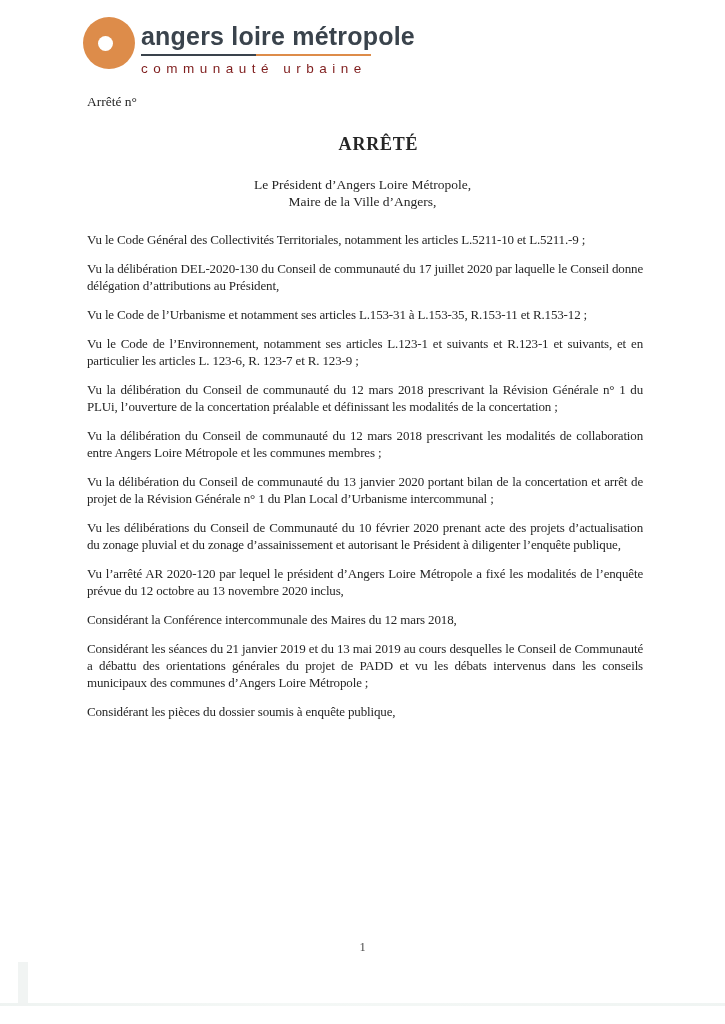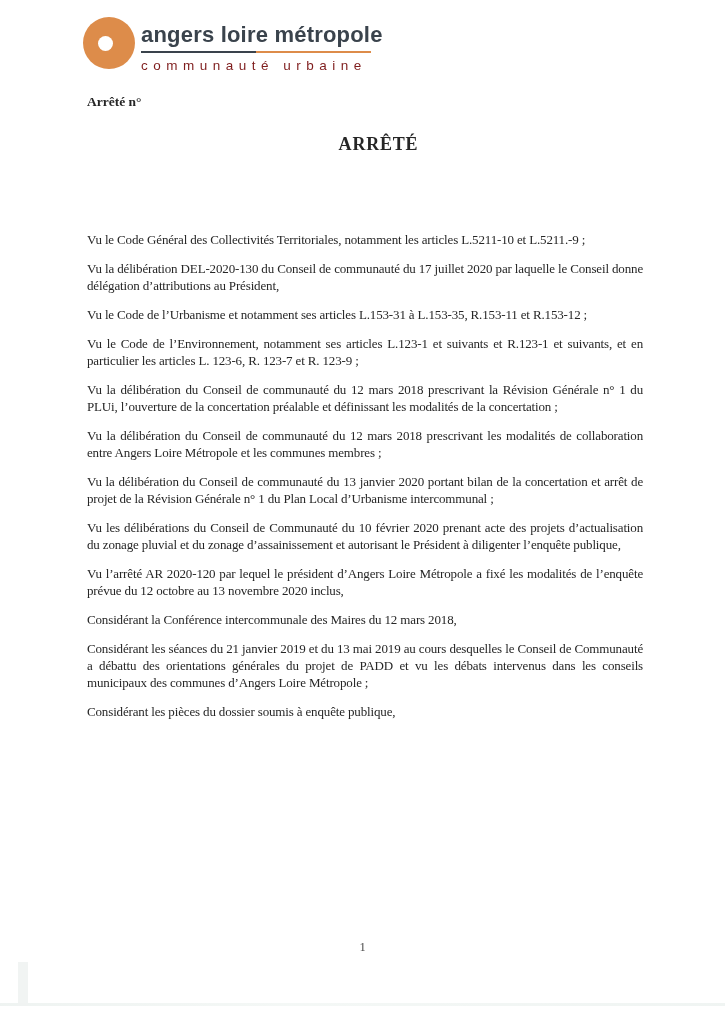--- a/index.html
+++ b/index.html
@@ -44,21 +44,21 @@
     height: 15px;
     border-radius: 50%;
     background: #ffffff;
   }
   .logo-text {
     margin-left: 6px;
     width: 232px;
   }
   .logo-name {
     font-family: "Liberation Sans", sans-serif;
-    font-size: 22px;
+    font-size: 25px;
     font-weight: 600;
     letter-spacing: 0.2px;
     color: #3A434C;
     line-height: 1;
     padding-top: 7px;
     white-space: nowrap;
   }
   .logo-divider {
     margin-top: 5px;
     height: 2px;
@@ -74,21 +74,21 @@
     color: #7f1d1d;
     white-space: nowrap;
   }
 
   
   .arrete-no {
     position: absolute;
     left: 87px;
     top: 94px;
     font-size: 13.5px;
-    font-weight: bold;
+    font-weight: normal;
   }
   .doc-title {
     position: absolute;
     left: 0;
     top: 134px;
     width: 100%;
     margin: 0;
     text-align: center;
     font-size: 18px;
     font-weight: bold;
@@ -163,20 +163,22 @@
       <div class="logo-divider"></div>
       <div class="logo-sub">communauté urbaine</div>
     </div>
   </header>
 
   <div class="arrete-no">Arrêté n°</div>
 
   <h1 class="doc-title">ARRÊTÉ</h1>
 
   <div class="issuer">
+    <div>Le Président d’Angers Loire Métropole,</div>
+    <div>Maire de la Ville d’Angers,</div>
   </div>
 
   <main class="content">
     <p>Vu le Code Général des Collectivités Territoriales, notamment les articles L.5211-10 et L.5211.-9 ;</p>
     <p>Vu la délibération DEL-2020-130 du Conseil de communauté du 17 juillet 2020 par laquelle le Conseil donne délégation d’attributions au Président,</p>
     <p>Vu le Code de l’Urbanisme et notamment ses articles L.153-31 à L.153-35, R.153-11 et R.153-12 ;</p>
     <p>Vu le Code de l’Environnement, notamment ses articles L.123-1 et suivants et R.123-1 et suivants, et en particulier les articles L. 123-6, R. 123-7 et R. 123-9 ;</p>
     <p>Vu la délibération du Conseil de communauté du 12 mars 2018 prescrivant la Révision Générale n° 1 du PLUi, l’ouverture de la concertation préalable et définissant les modalités de la concertation ;</p>
     <p>Vu la délibération du Conseil de communauté du 12 mars 2018 prescrivant les modalités de collaboration entre Angers Loire Métropole et les communes membres ;</p>
     <p>Vu la délibération du Conseil de communauté du 13 janvier 2020 portant bilan de la concertation et arrêt de projet de la Révision Générale n° 1 du Plan Local d’Urbanisme intercommunal ;</p>

